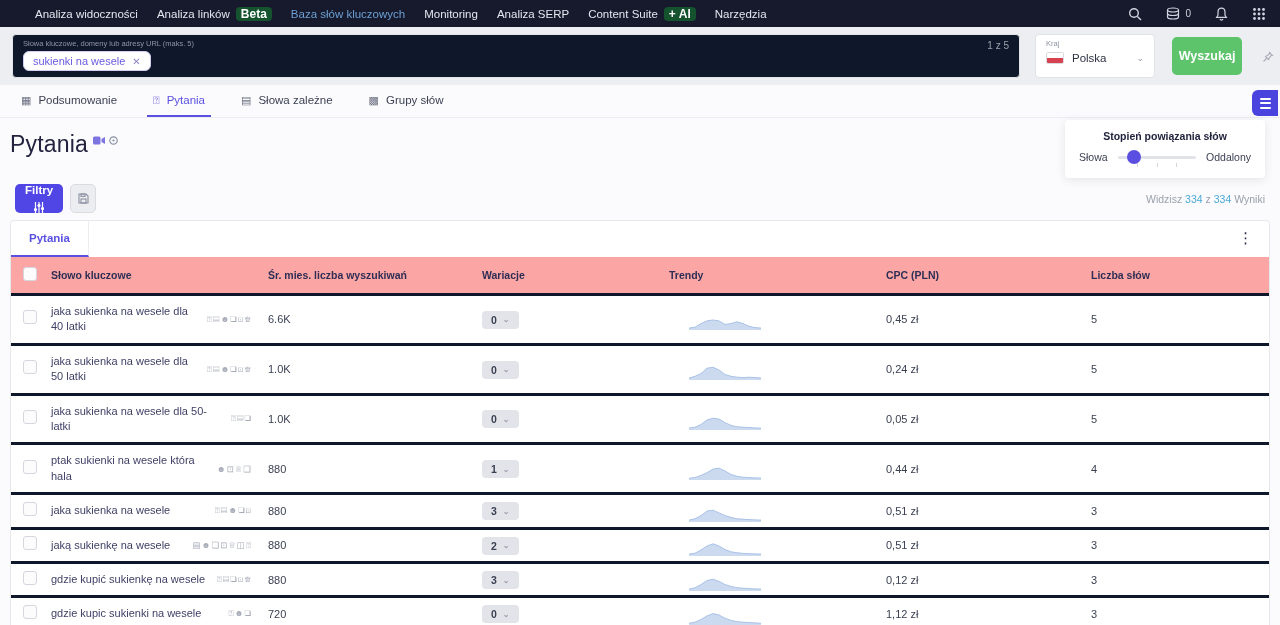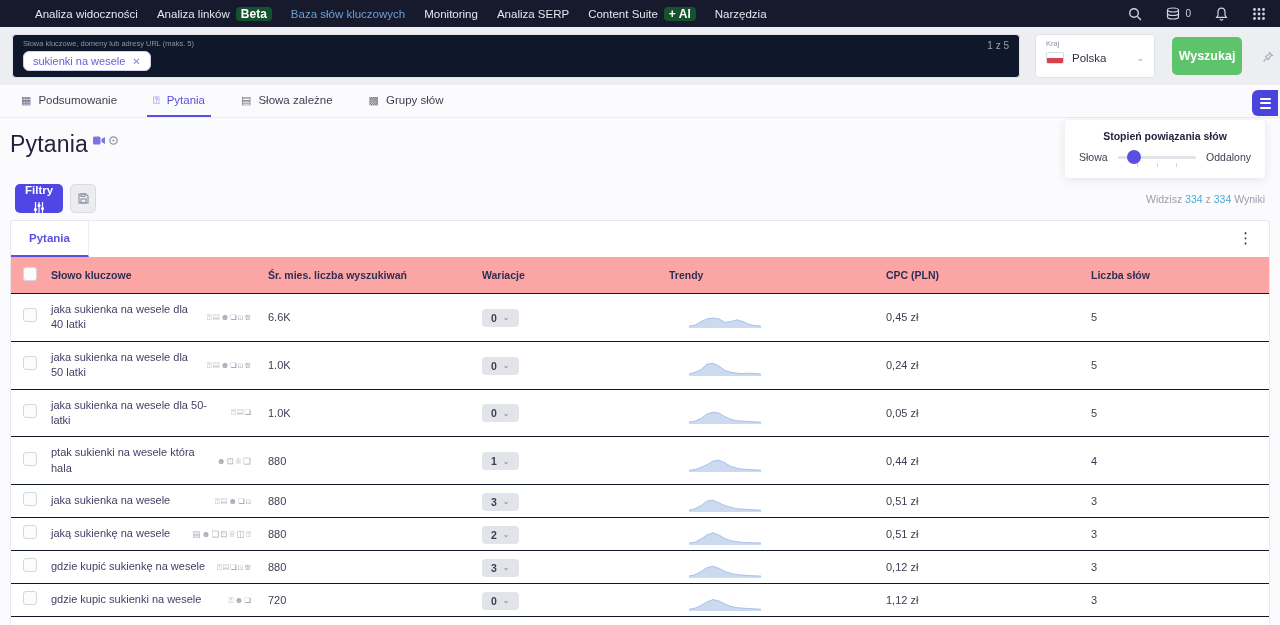--- a/index.html
+++ b/index.html
@@ -64,21 +64,21 @@
 
   
   .card { margin:7px 10px 0; width:1260px; background:#fff; border:1px solid #e7e8ec; border-bottom:none; border-radius:4px 4px 0 0; }
   .card-strip { height:36px; display:flex; align-items:center; position:relative; }
   .card-tab { height:100%; display:flex; align-items:center; padding:0 18px; font-size:11.5px; font-weight:bold; color:#5a51e0; border-bottom:2px solid #5a51e0; border-right:1px solid #ececf1; cursor:pointer; }
   .kebab { position:absolute; right:10px; top:6px; font-size:15px; color:#2b2b45; cursor:pointer; padding:2px 6px; }
 
   .grid { display:grid; grid-template-columns:40px 217px 214px 187px 217px 205px 1fr; align-items:center; }
   .thead { background:#fca5a5; min-height:36px; font-size:10.5px; font-weight:bold; color:#2e2e54; }
   .checkbox { width:14px; height:14px; border:1px solid #d5d7de; border-radius:3px; background:#fcfcfd; margin-left:12px; display:inline-block; cursor:pointer; }
-  .trow { min-height:33px; border-top:1px solid #0f172a; background:#fff; }
+  .trow { min-height:33px; border-top:3px solid #0f172a; background:#fff; }
   .c-kw { display:flex; align-items:center; justify-content:space-between; padding:8px 16px 8px 0; gap:6px; }
   .kw { font-size:11px; color:#3f3f66; line-height:1.4; max-width:158px; cursor:pointer; }
   .serp { font-size:8.5px; color:#a7abb8; letter-spacing:1px; white-space:nowrap; }
   .c-vol,.c-cpc,.c-words { font-size:11px; color:#3a3f52; }
   .pill { display:inline-flex; align-items:center; gap:6px; background:#e2e4e9; border-radius:4px; padding:3px 9px; font-size:10.5px; font-weight:bold; color:#3a3f52; cursor:pointer; }
   .pill .chev { font-size:8px; }
   .c-trend { padding-left:20px; }
   svg { display:block; }
 </style>
 </head>

